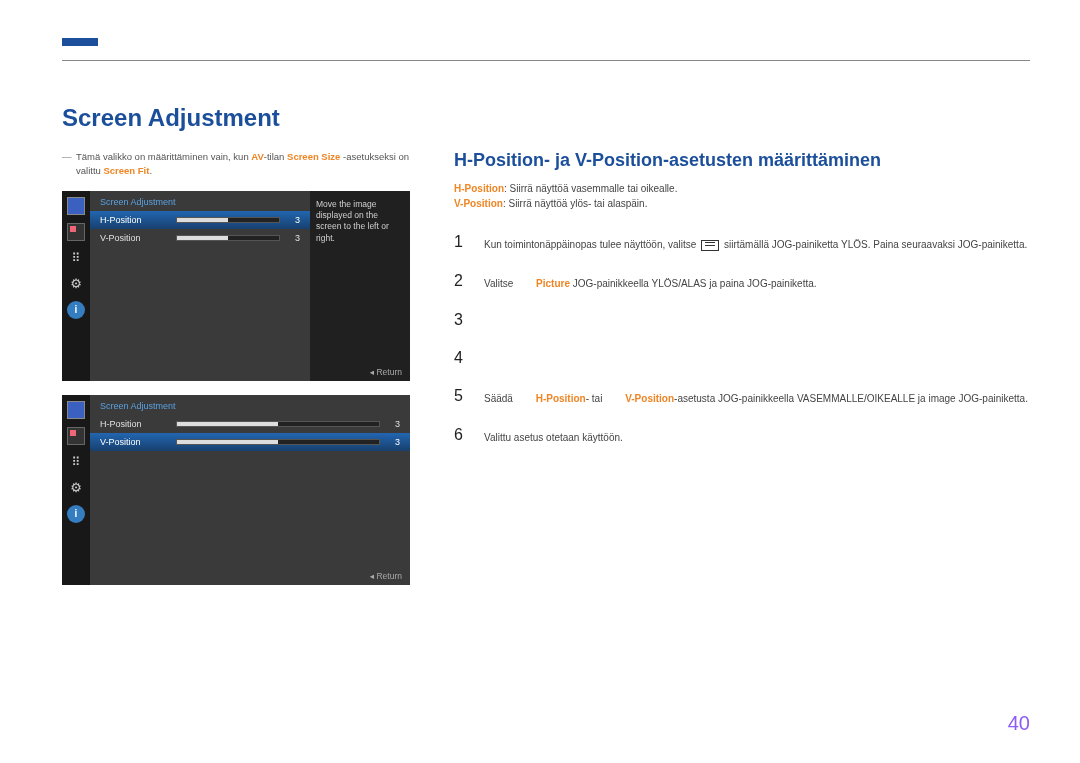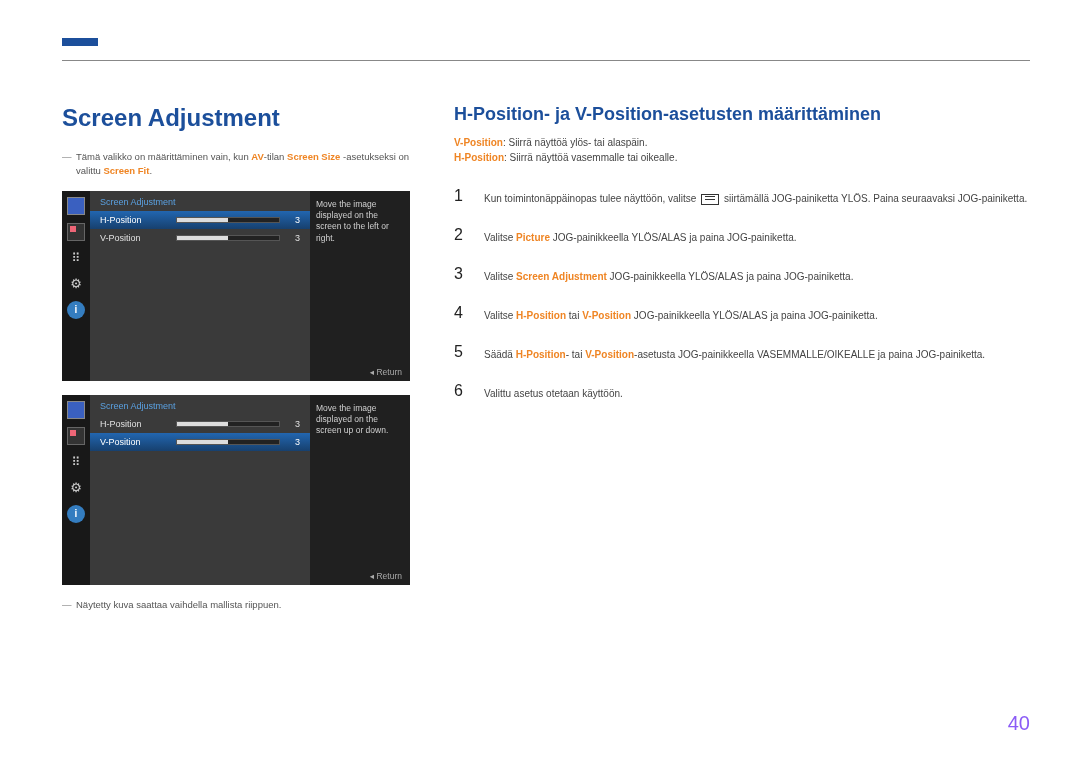--- a/index.html
+++ b/index.html
@@ -44,20 +44,21 @@
     color: #1c4f9b;
     font-size: 24px;
     font-weight: bold;
     margin-bottom: 18px;
   }
   .title-sub {
     color: #1c4f9b;
     font-size: 18px;
     font-weight: bold;
     margin-bottom: 12px;
+    margin-top: 46px;
   }
   .note {
     font-size: 9.5px;
     color: #555;
     line-height: 1.5;
     padding-left: 14px;
     position: relative;
     margin-bottom: 4px;
   }
   .note::before {
@@ -191,21 +192,21 @@
     min-width: 16px;
     font-weight: 500;
   }
   .step-text {
     font-size: 10px;
     color: #444;
     line-height: 1.5;
     padding-top: 4px;
     text-align: right;
   }
-  .step-text .hl { color:#ef8524; font-weight:bold; }
+  .step-text .hl { color:#ef8524; font-weight:bold;margin-left:20px; }
   .menu-icon {
     display:inline-block;
     width: 18px; height: 11px;
     border: 1.5px solid #333;
     position: relative;
     vertical-align: middle;
     margin: 0 2px;
   }
   .menu-icon::before, .menu-icon::after {
     content:"";
@@ -287,52 +288,48 @@
           <span class="osd-label">H-Position</span>
           <span class="osd-bar"></span>
           <span class="osd-val">3</span>
         </div>
         <div class="osd-row sel">
           <span class="osd-label">V-Position</span>
           <span class="osd-bar"></span>
           <span class="osd-val">3</span>
         </div>
       </div>
-      <div class="osd-side">Move the image displayed on the screen up or down.</div>
       <div class="osd-return">Return</div>
     </div>
 
-    <div class="caption">Näytetty kuva saattaa vaihdella mallista riippuen.</div>
   </div>
 
   <div class="right-col">
     <div class="title-sub">H-Position- ja V-Position-asetusten määrittäminen</div>
+    <div class="def"><span class="hl">H-Position</span><span>: Siirrä näyttöä vasemmalle tai oikealle.</span></div>
     <div class="def"><span class="hl">V-Position</span><span>: Siirrä näyttöä ylös- tai alaspäin.</span></div>
-    <div class="def"><span class="hl">H-Position</span><span>: Siirrä näyttöä vasemmalle tai oikealle.</span></div>
 
     <div class="steps" id="steps-container">
         <div class="step-row">
           <div class="step-num">1</div>
           <div class="step-text"><span>Kun toimintonäppäinopas tulee näyttöön, valitse </span><span class="menu-icon"><span class="mid"></span></span><span> siirtämällä JOG-painiketta YLÖS. Paina seuraavaksi JOG-painiketta.</span></div>
         </div>
         <div class="step-row">
           <div class="step-num">2</div>
           <div class="step-text"><span>Valitse </span><span class="hl">Picture</span><span> JOG-painikkeella YLÖS/ALAS ja paina JOG-painiketta.</span></div>
         </div>
         <div class="step-row">
           <div class="step-num">3</div>
-          <div class="step-text"><span>Valitse </span><span class="hl">Screen Adjustment</span><span> JOG-painikkeella YLÖS/ALAS ja paina JOG-painiketta.</span></div>
         </div>
         <div class="step-row">
           <div class="step-num">4</div>
-          <div class="step-text"><span>Valitse </span><span class="hl">H-Position</span><span> tai </span><span class="hl">V-Position</span><span> JOG-painikkeella YLÖS/ALAS ja paina JOG-painiketta.</span></div>
         </div>
         <div class="step-row">
           <div class="step-num">5</div>
-          <div class="step-text"><span>Säädä </span><span class="hl">H-Position</span><span>- tai </span><span class="hl">V-Position</span><span>-asetusta JOG-painikkeella VASEMMALLE/OIKEALLE ja paina JOG-painiketta.</span></div>
+          <div class="step-text"><span>Säädä </span><span class="hl">H-Position</span><span>- tai </span><span class="hl">V-Position</span><span>-asetusta JOG-painikkeella VASEMMALLE/OIKEALLE ja image JOG-painiketta.</span></div>
         </div>
         <div class="step-row">
           <div class="step-num">6</div>
           <div class="step-text"><span>Valittu asetus otetaan käyttöön.</span></div>
         </div>
       </div>
   </div>
 </div>
 
 <div class="page-num">40</div>

